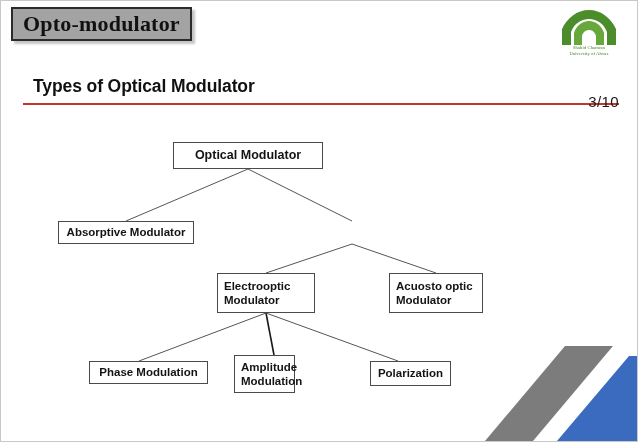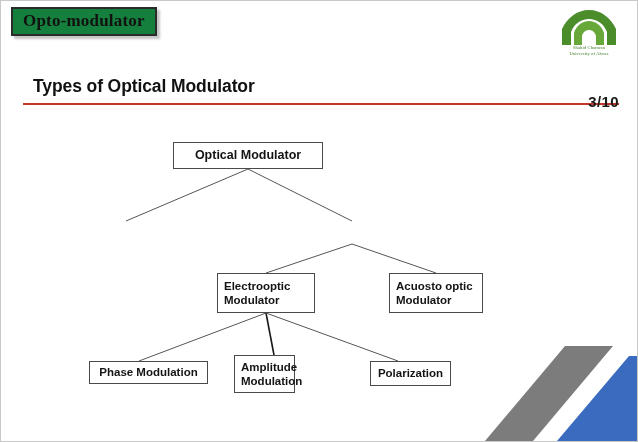--- a/index.html
+++ b/index.html
@@ -21,26 +21,26 @@
     box-sizing: border-box;
     overflow: hidden;
   }
 
   
   #topic-badge {
     position: absolute;
     left: 10px;
     top: 6px;
     padding: 2px 10px 3px 10px;
-    background: #15803d;
+    background: #a3a3a3;
     border: 2px solid #2b2b2b;
     box-shadow: 3px 3px 2px rgba(150,150,150,0.55);
     font-family: "Liberation Serif", serif;
     font-weight: bold;
-    font-size: 17px;
+    font-size: 22px;
     color: #111111;
     letter-spacing: 0.2px;
     line-height: 1.15;
     white-space: nowrap;
   }
 
   
   #logo {
     position: absolute;
     right: 8px;
@@ -80,21 +80,21 @@
     top: 102px;
     width: 596px;
     height: 2px;
     background: #c0392b;
   }
   #page-number {
     position: absolute;
     right: 18px;
     top: 92px;
     font-family: "Liberation Sans", sans-serif;
-    font-weight: bold;
+    font-weight: normal;
     font-size: 15px;
     color: #1a1a1a;
     letter-spacing: 0.4px;
   }
 
   
   #diagram {
     position: absolute;
     left: 0;
     top: 0;
@@ -181,20 +181,21 @@
         <path d="M351 243 L435 272"></path>
 
         <path d="M265 312 L138 360"></path>
         <path d="M265 312 L273 354" stroke="#1a1a1a" stroke-width="1.6"></path>
         <path d="M265 312 L397 360"></path>
       </g>
     </svg>
 
     <div id="node-root" class="node center">Optical Modulator</div>
 
+    <div id="node-absorptive" class="node center">Absorptive Modulator</div>
 
 
     <div id="node-electrooptic" class="node left">Electrooptic
 Modulator</div>
 
     <div id="node-acousto" class="node left">Acuosto optic
 Modulator</div>
 
     <div id="node-phase" class="node center">Phase Modulation</div>
 

